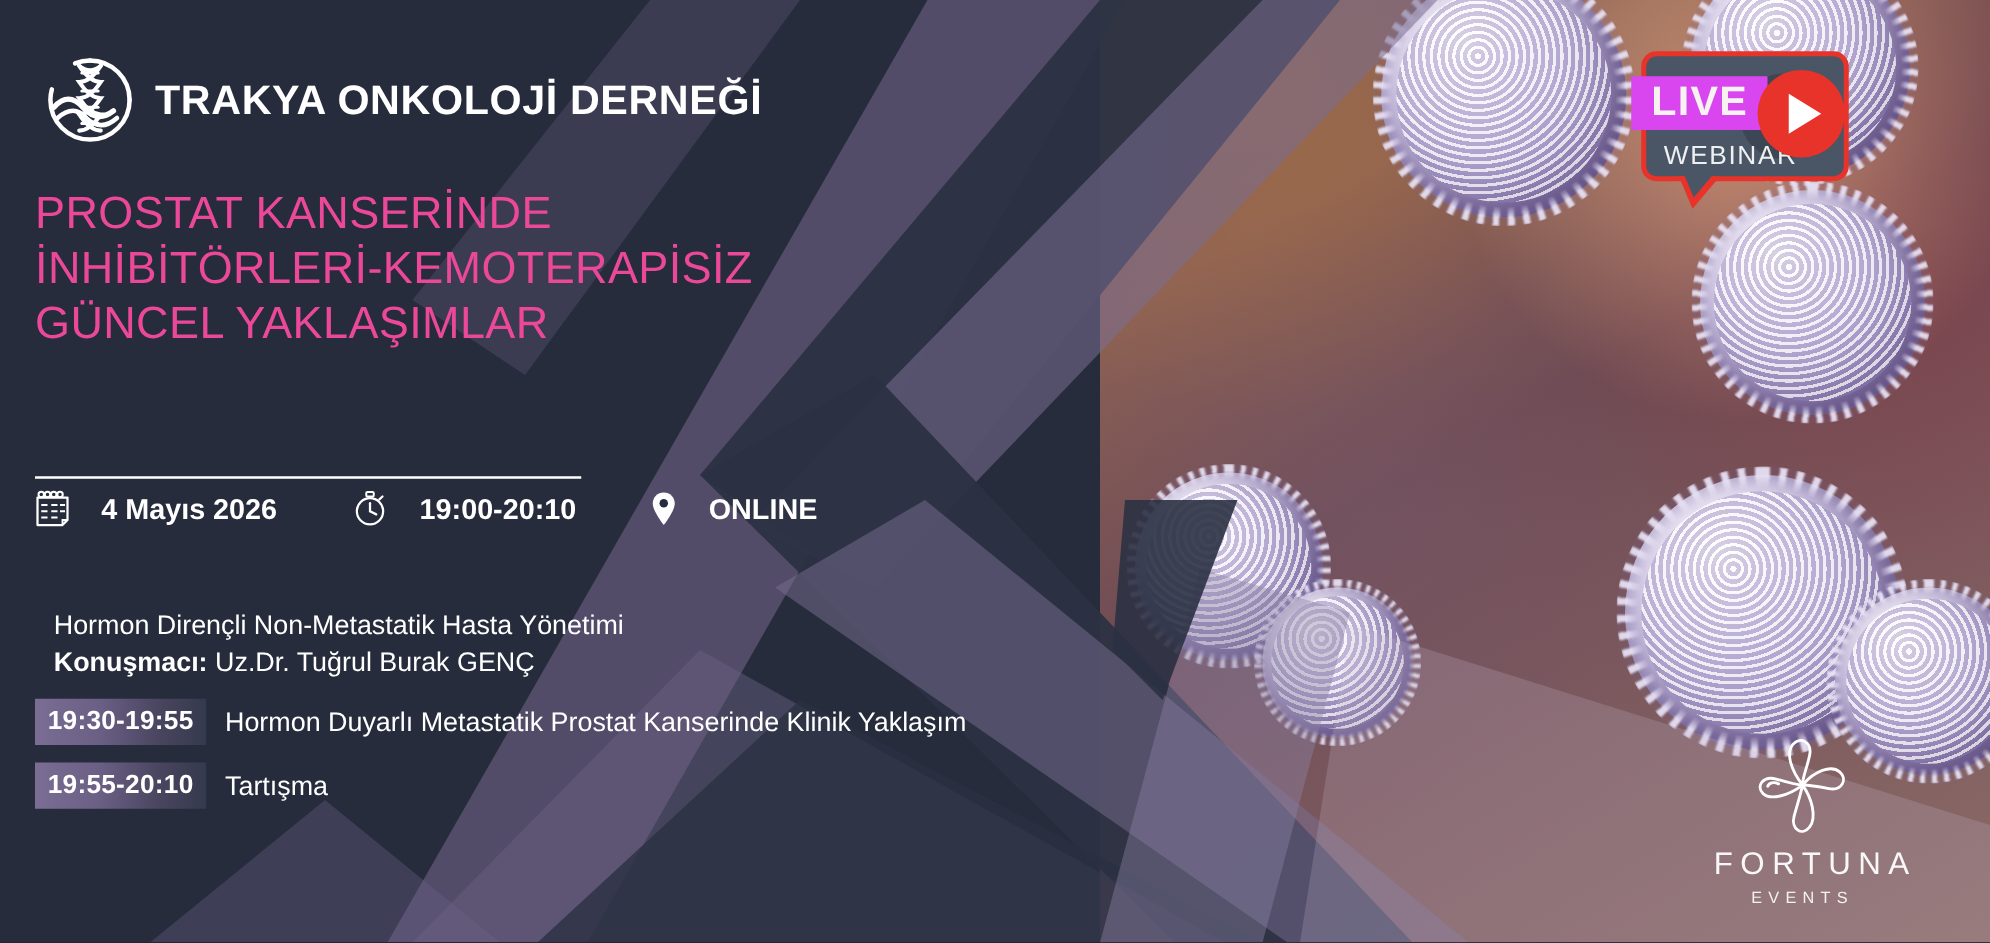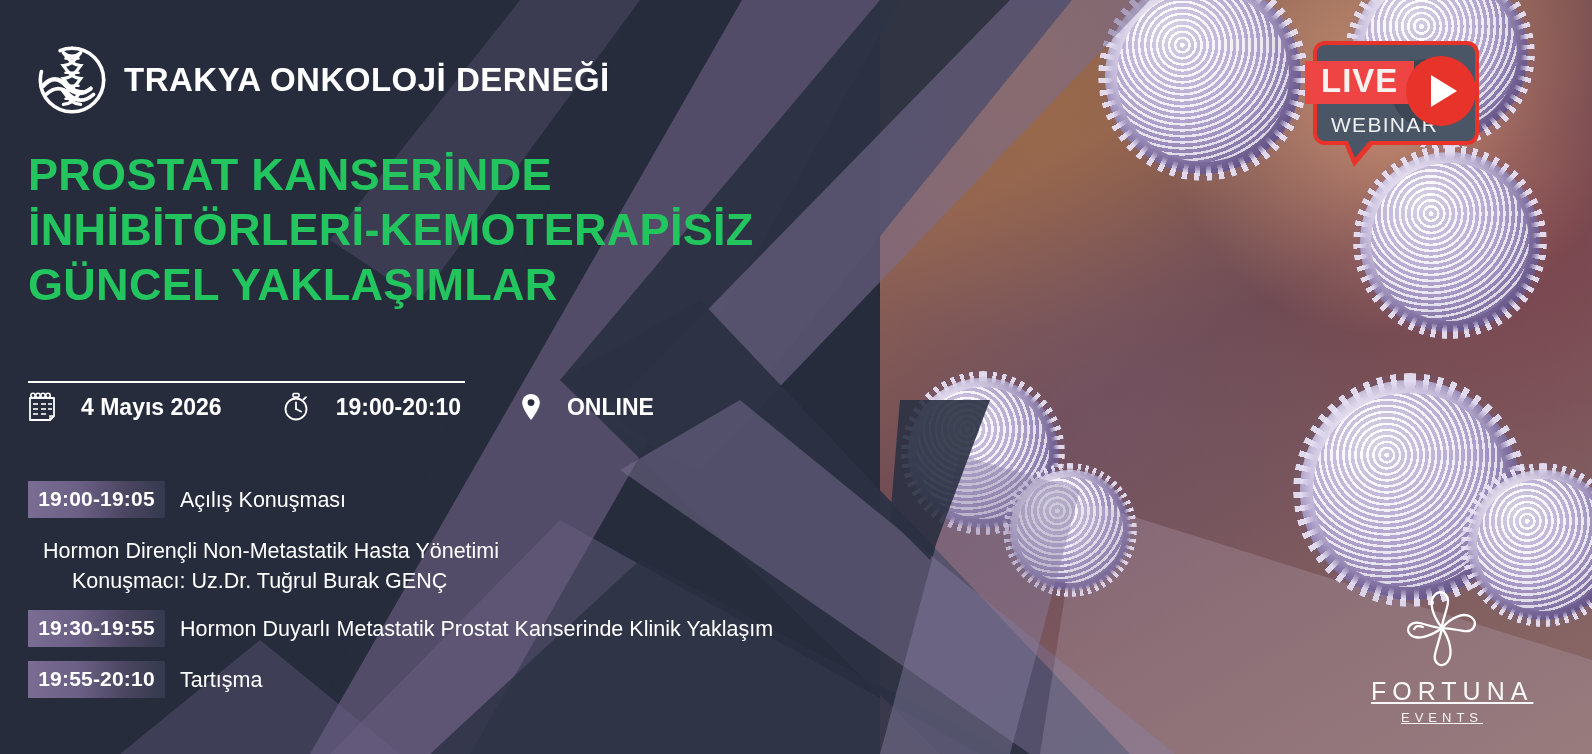--- a/index.html
+++ b/index.html
@@ -110,21 +110,21 @@
     top: 98px;
     width: 0; height: 0;
     border-left: 8px solid transparent;
     border-right: 16px solid transparent;
     border-top: 19px solid #4a5565;
   }
   .live-chip {
     position: absolute;
     left: -8px;
     top: 20px;
-    background: #ef4444;
+    background: #d946ef;
     padding: 3px 16px 5px 16px;
     color: #f6f2ef;
     font-size: 33px;
     font-weight: bold;
     letter-spacing: 1px;
     line-height: 1.06;
   }
   .webinar-text {
     position: absolute;
     left: 18px;
@@ -178,23 +178,23 @@
     font-weight: bold;
     letter-spacing: 0.5px;
     white-space: nowrap;
   }
 
   .title {
     position: absolute;
     left: 28px;
     top: 148px;
     width: 790px;
-    color: #22c55e;
-    font-size: 45px;
-    font-weight: bold;
+    color: #ec4899;
+    font-size: 36px;
+    font-weight: normal;
     line-height: 1.22;
     letter-spacing: 0.3px;
   }
   .title div { white-space: nowrap; }
 
   .divider {
     position: absolute;
     left: 28px;
     top: 381px;
     width: 437px;
@@ -247,31 +247,30 @@
     background: linear-gradient(90deg, #7b6d94 0%, #6a5f84 38%, #4a4560 72%, #343a4d 100%);
   }
   .slot-body {
     padding-left: 15px;
     padding-top: 5px;
     color: #ffffff;
     font-size: 21.5px;
     line-height: 1.38;
   }
   .slot-body .speaker { display: block; }
-  .slot-body .speaker b { font-weight: normal; margin-left: 29px; }
+  .slot-body .speaker b { font-weight: bold; }
 
   
   .fortuna {
     position: absolute;
     left: 1371px;
     top: 583px;
     width: 142px;
     text-align: center;
     color: #ffffff;
-    text-decoration: underline;
   }
   .fortuna-mark { display: block; margin: 0 auto; }
   .fortuna-name {
     font-size: 25px;
     letter-spacing: 6px;
     margin-top: 2px;
     opacity: .95;
   }
   .fortuna-sub {
     font-size: 13px;
@@ -423,26 +422,20 @@
       <svg class="meta-ico" width="22" height="30" viewBox="0 0 22 30">
         <path d="M11 2 C6 2 2.2 5.8 2.2 10.8 C2.2 17 11 28 11 28 C11 28 19.8 17 19.8 10.8 C19.8 5.8 16 2 11 2 Z" fill="#fff"></path>
         <circle cx="11" cy="10.6" r="3.4" fill="#262c3c"></circle>
       </svg>
       <span>ONLINE</span>
     </div>
 
 
     <div class="schedule">
 
-      <div class="slot">
-        <div class="time-badge">19:00-19:05</div>
-        <div class="slot-body">
-          <span>Açılış Konuşması</span>
-        </div>
-      </div>
 
       <div class="slot">
         <div class="slot-body">
           <span>Hormon Dirençli Non-Metastatik Hasta Yönetimi</span>
           <span class="speaker">
             <b>Konuşmacı:</b>
             <span>Uz.Dr. Tuğrul Burak GENÇ</span>
           </span>
         </div>
       </div>

